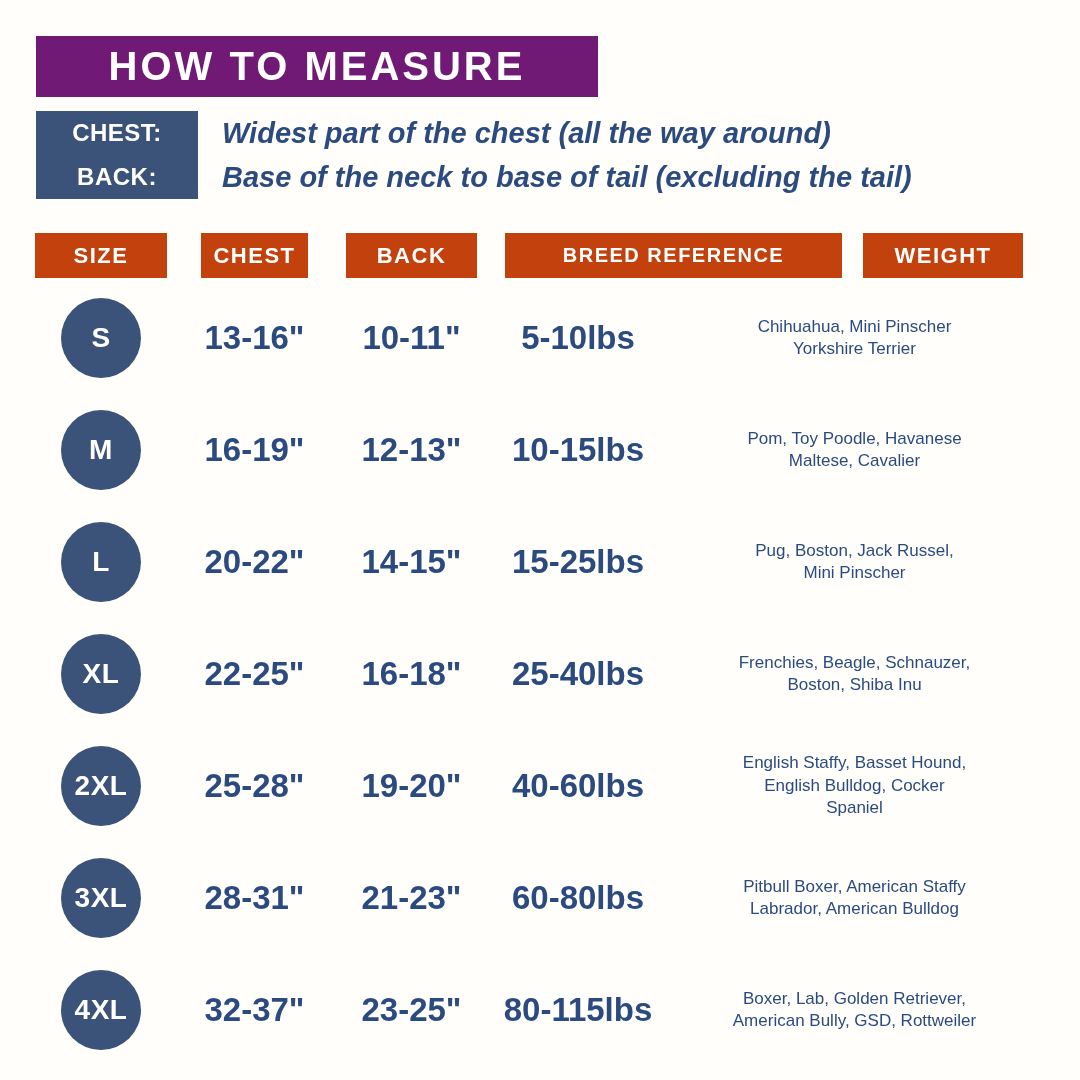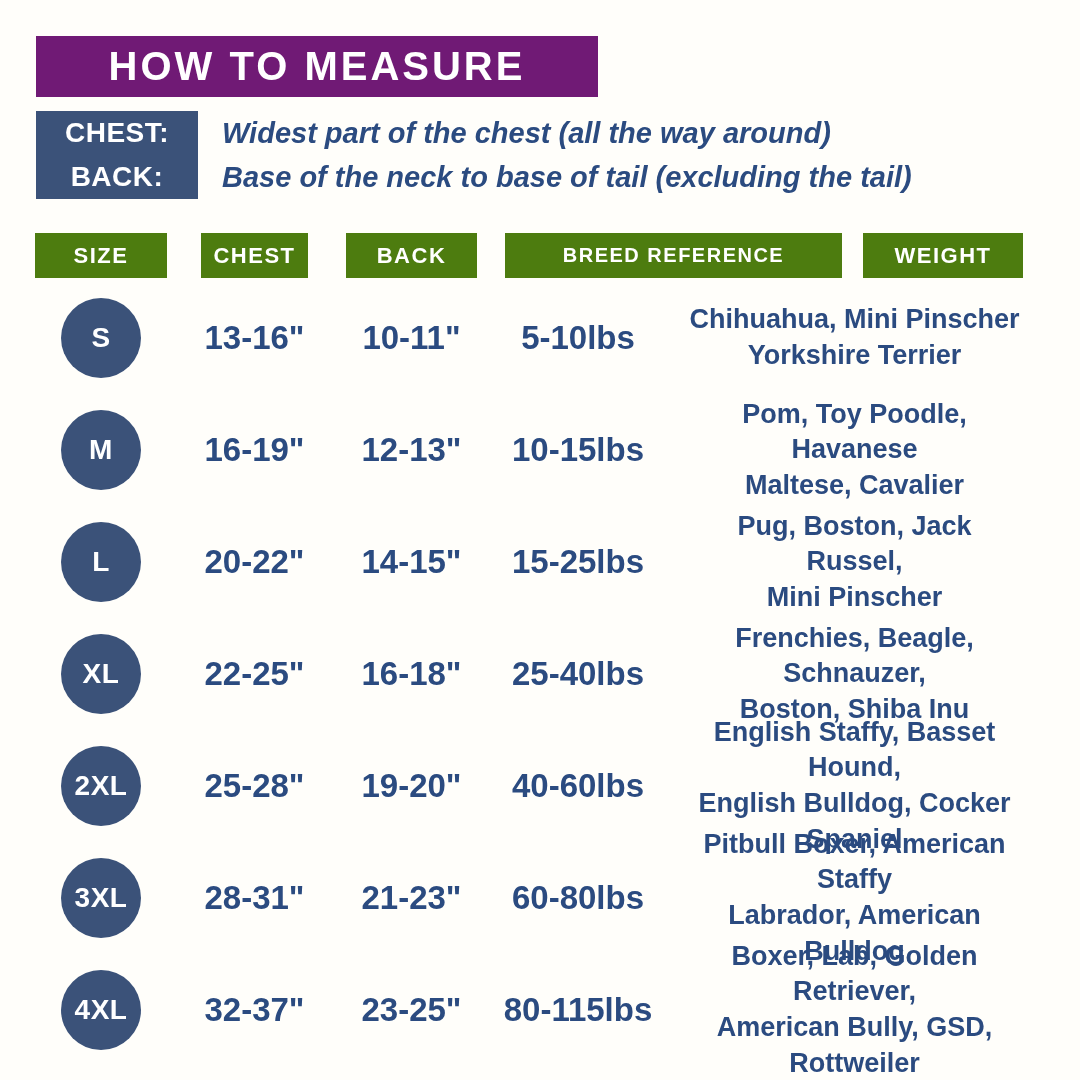--- a/index.html
+++ b/index.html
@@ -22,53 +22,53 @@
   }
   .title-banner span {
     color:#ffffff; font-weight:bold; font-size:40px; letter-spacing:3px;
   }
   .note-row { position:absolute; left:36px; display:flex; align-items:center; }
   .note-row.chest { top:111px; }
   .note-row.back  { top:155px; }
   .note-label {
     width:162px; height:44px; background:#3b5279;
     display:flex; align-items:center; justify-content:center;
-    color:#ffffff; font-weight:bold; font-size:28px; letter-spacing:0.5px;
+    color:#ffffff; font-weight:bold; font-size:24px; letter-spacing:0.5px;
     flex:0 0 auto;
   }
   .note-text {
     margin-left:24px; color:#2b4b80; font-weight:bold; font-size:29px;
     white-space:nowrap;
     font-style:italic;
   }
   
   .size-table { position:absolute; left:0; top:233px; width:1080px; }
   .hdr-row { display:flex; height:45px; }
   .cell { display:flex; align-items:center; justify-content:center; text-align:center; }
   .col-size   { margin-left:35px; width:132px; }
   .col-chest  { margin-left:34px; width:107px; }
   .col-back   { margin-left:38px; width:131px; }
   .col-weight { margin-left:21px; width:160px; }
   .col-breed  { margin-left:28px; width:337px; }
   .hdr {
-    background:#4d7c0f; color:#ffffff; font-weight:bold; font-size:22px;
+    background:#c2410c; color:#ffffff; font-weight:bold; font-size:22px;
     letter-spacing:1.5px; height:45px;
   }
   .hdr.col-breed { font-size:20px; }
   .row { display:flex; align-items:center; height:112px; }
   .rows { margin-top:4px; }
   .size-circle {
     width:80px; height:80px; border-radius:50%;
     background:#3b5279;
     display:flex; align-items:center; justify-content:center;
     color:#ffffff; font-weight:bold; font-size:28px; letter-spacing:0.5px;
   }
   .val { color:#2b4b80; font-weight:bold; font-size:33px; white-space:nowrap; }
   .breed {
-    color:#2b4b80; font-weight:bold; font-size:27px; line-height:1.32;
+    color:#2b4b80; font-weight:normal; font-size:17px; line-height:1.32;
     white-space:pre-line;
   }
 </style>
 </head>
 <body>
 
 <div class="canvas">
 
   <div class="title-banner">
     <span>HOW TO MEASURE</span>

